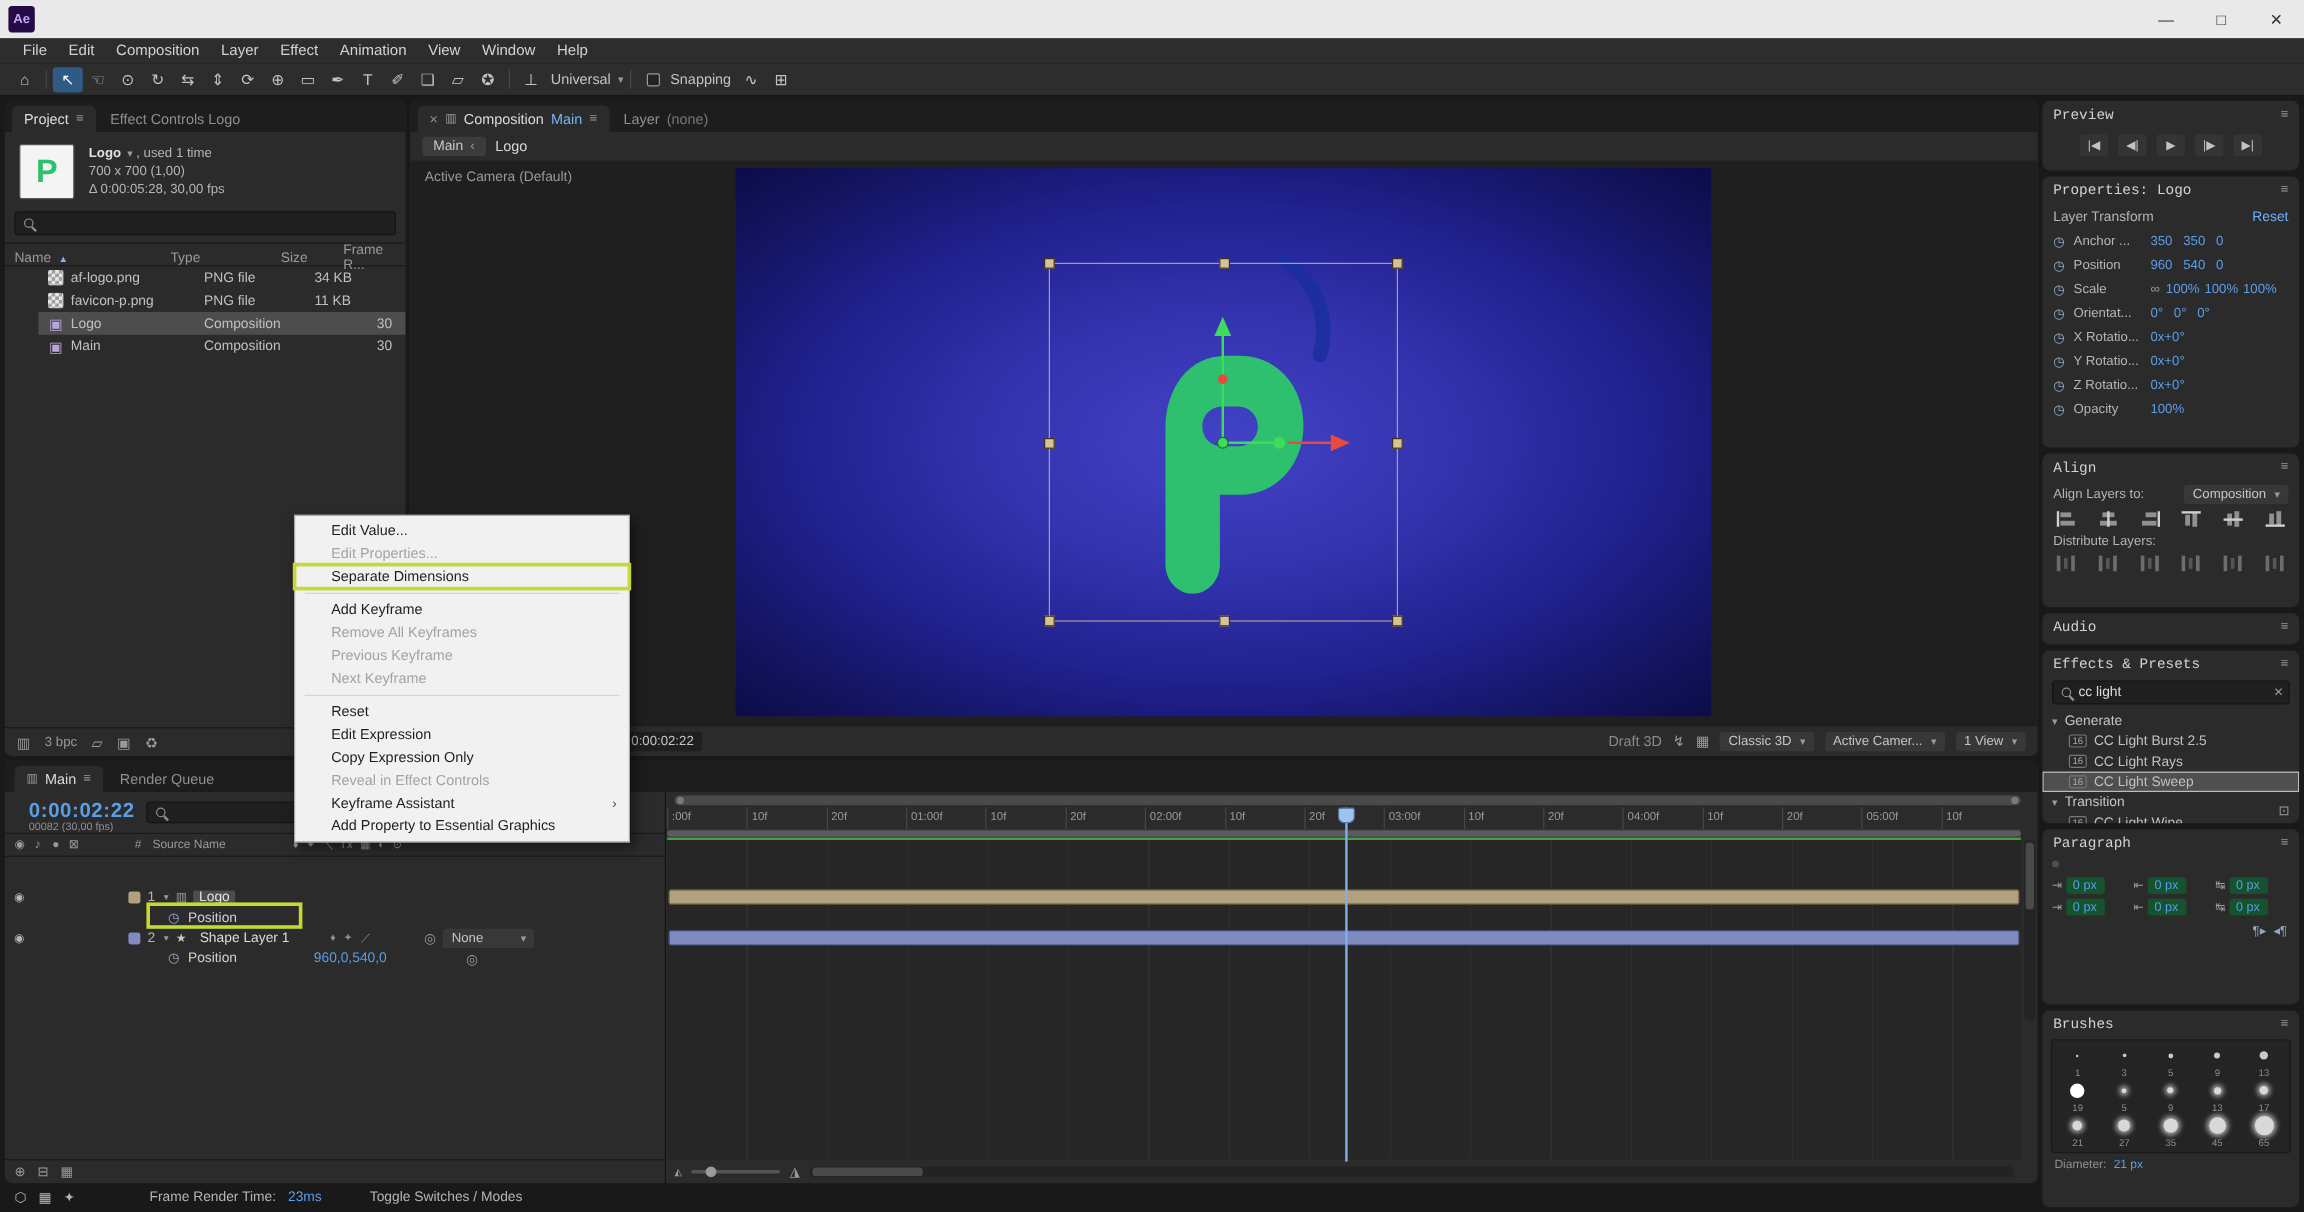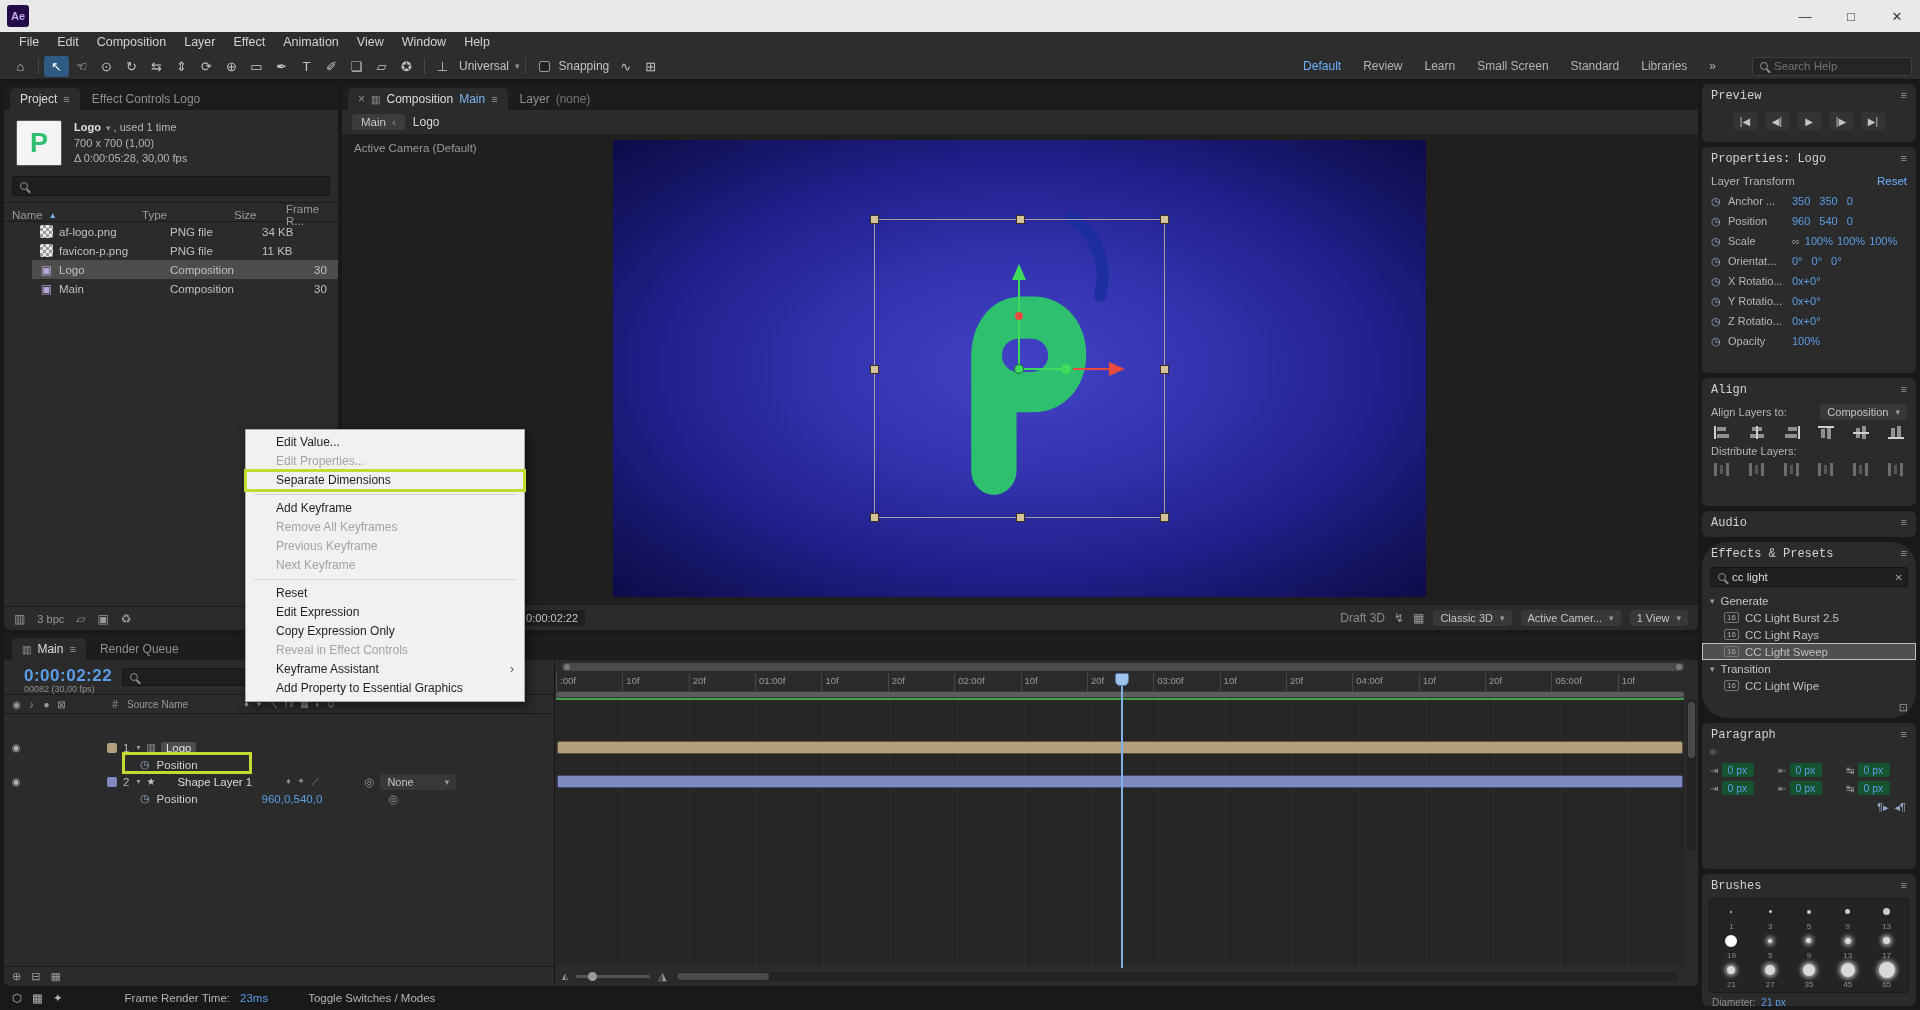--- a/index.html
+++ b/index.html
@@ -259,33 +259,20 @@
     <span class="tool">✪</span>
     <span class="tsep"></span>
     <span class="tool">⊥</span>
     <span class="tb-label">Universal</span>
     <span class="caret">▾</span>
     <span class="tsep"></span>
     <span class="chk"></span>
     <span class="tb-label">Snapping</span>
     <span class="tool">∿</span>
     <span class="tool">⊞</span>
-    <div class="workspaces">
-      <span class="ws active">Default</span>
-      <span class="ws">Review</span>
-      <span class="ws">Learn</span>
-      <span class="ws">Small Screen</span>
-      <span class="ws">Standard</span>
-      <span class="ws">Libraries</span>
-      <span class="ws">»</span>
-      <div class="help-search">
-        <span class="mag"></span>
-        <input placeholder="Search Help" style="">
-      </div>
-    </div>
   </div>
 
   <div class="panel" id="project">
     <div class="ptabs">
       <div class="ptab active">
         <span>Project</span>
         <span class="burger">≡</span>
       </div>
       <div class="ptab">
         <span>Effect Controls Logo</span>
@@ -558,21 +545,21 @@
       </div>
     </div>
 
     <div class="rsec" style="height:26px;">
       <div class="sec-title">
         <span>Audio</span>
         <span class="burger">≡</span>
       </div>
     </div>
 
-    <div class="rsec" style="height:176px;border-radius:25px;">
+    <div class="rsec" style="height:144px;">
       <div class="sec-title">
         <span>Effects &amp; Presets</span>
         <span class="burger">≡</span>
       </div>
       <div class="inset fx-search">
         <span class="mag"></span>
         <input value="cc light" style="">
         <span class="fx-clear">✕</span>
       </div>
       <div class="fx-group">
@@ -794,21 +781,21 @@
         <span style="margin-left:136px;color:#8fa8c8;font-size:11px;">◷</span>
         <span style="margin-left:7px;color:#cfcfcf;">Position</span>
       </div>
 
       <div class="tl-row" style="top:113px;">
         <span class="eye" style="margin-left:5px;">◉</span>
         <span class="sw-dot" style="background:#7f8ac0;margin-left:84px;"></span>
         <span style="margin-left:6px;color:#b5b5b5;">2</span>
         <span style="margin-left:7px;font-size:8px;color:#9a9a9a;">▾</span>
         <span style="margin-left:6px;font-size:10px;color:#c8c8c8;">★</span>
-        <span style="margin-left:22px;color:#dcdcdc;">Shape Layer 1</span>
+        <span style="margin-left:11px;color:#dcdcdc;">Shape Layer 1</span>
         <span style="margin-left:34px;font-size:9px;color:#8f8f8f;letter-spacing:2px;">♦ ✦ ／</span>
         <span style="margin-left:42px;color:#9a9a9a;">◎</span>
         <span class="dd" style="margin-left:6px;width:76px;justify-content:space-between;">
           <span>None</span>
           <span class="caret">▾</span>
         </span>
       </div>
 
       <div class="tl-row" style="top:130px;">
         <span style="margin-left:136px;color:#8fa8c8;font-size:11px;">◷</span>

